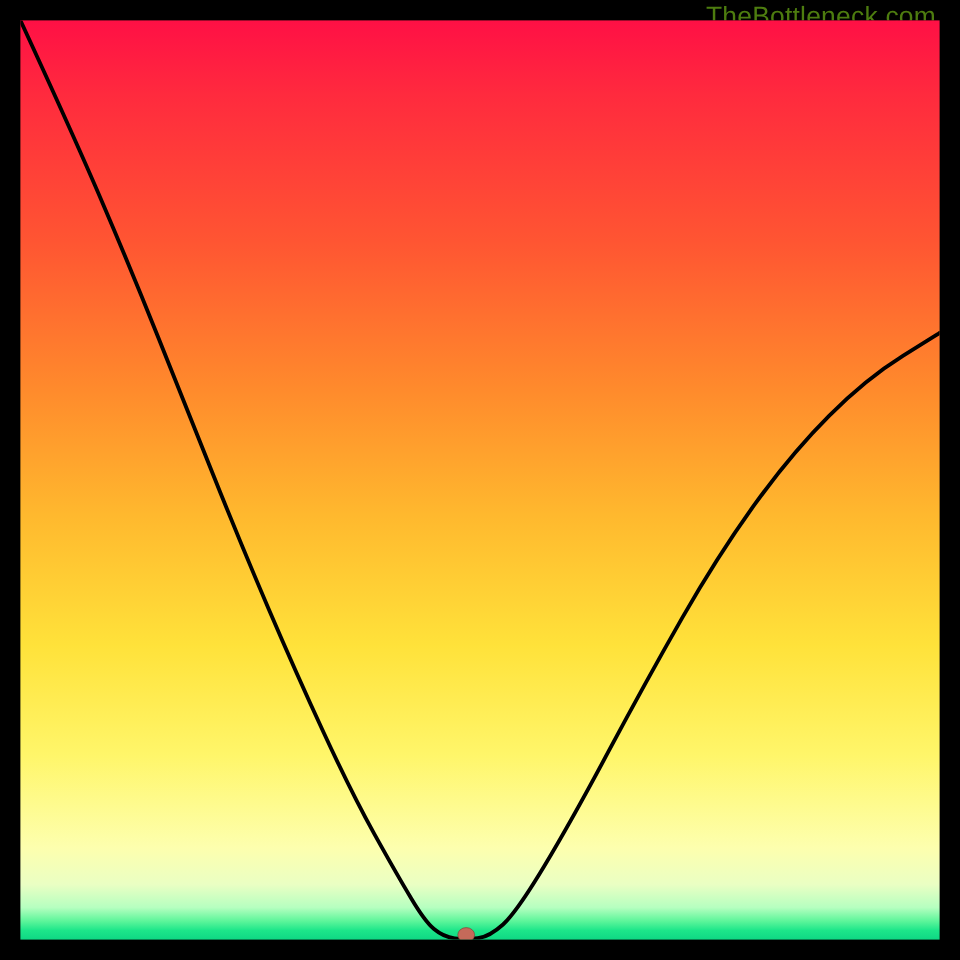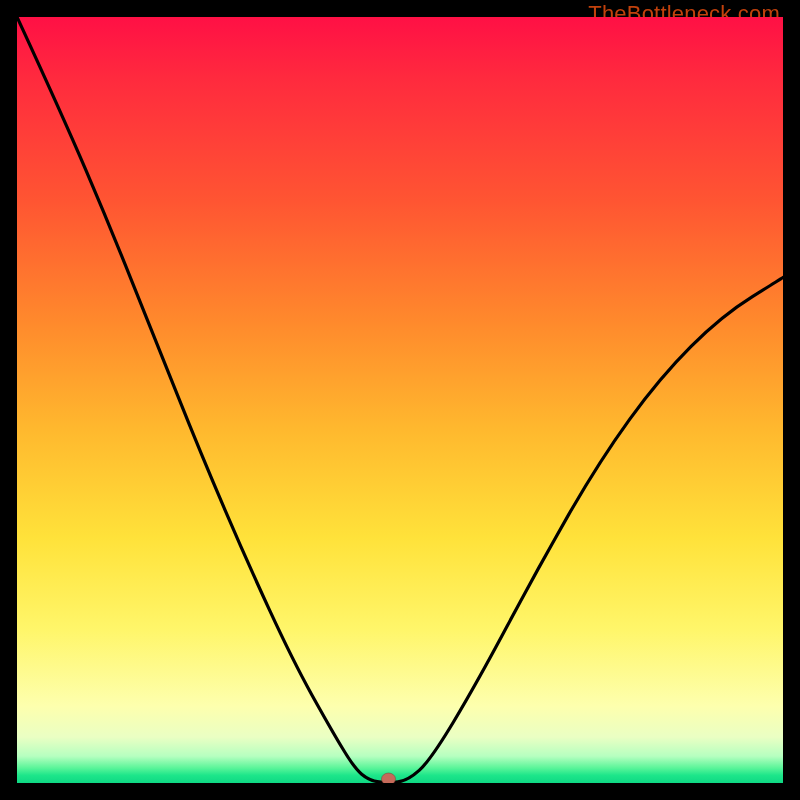--- a/index.html
+++ b/index.html
@@ -47,21 +47,21 @@
     position: absolute;
     left: 0;
     top: 0;
     width: 100%;
     height: 100%;
   }
   .watermark {
     position: absolute;
     top: 1px;
     right: 20px;
-    color: #c2410c;
+    color: #4d7c0f;
     font-size: 22px;
     font-weight: 500;
     letter-spacing: 0.2px;
     user-select: none;
   }
 </style>
 </head>
 <body>
 
 <div class="watermark">TheBottleneck.com</div>

